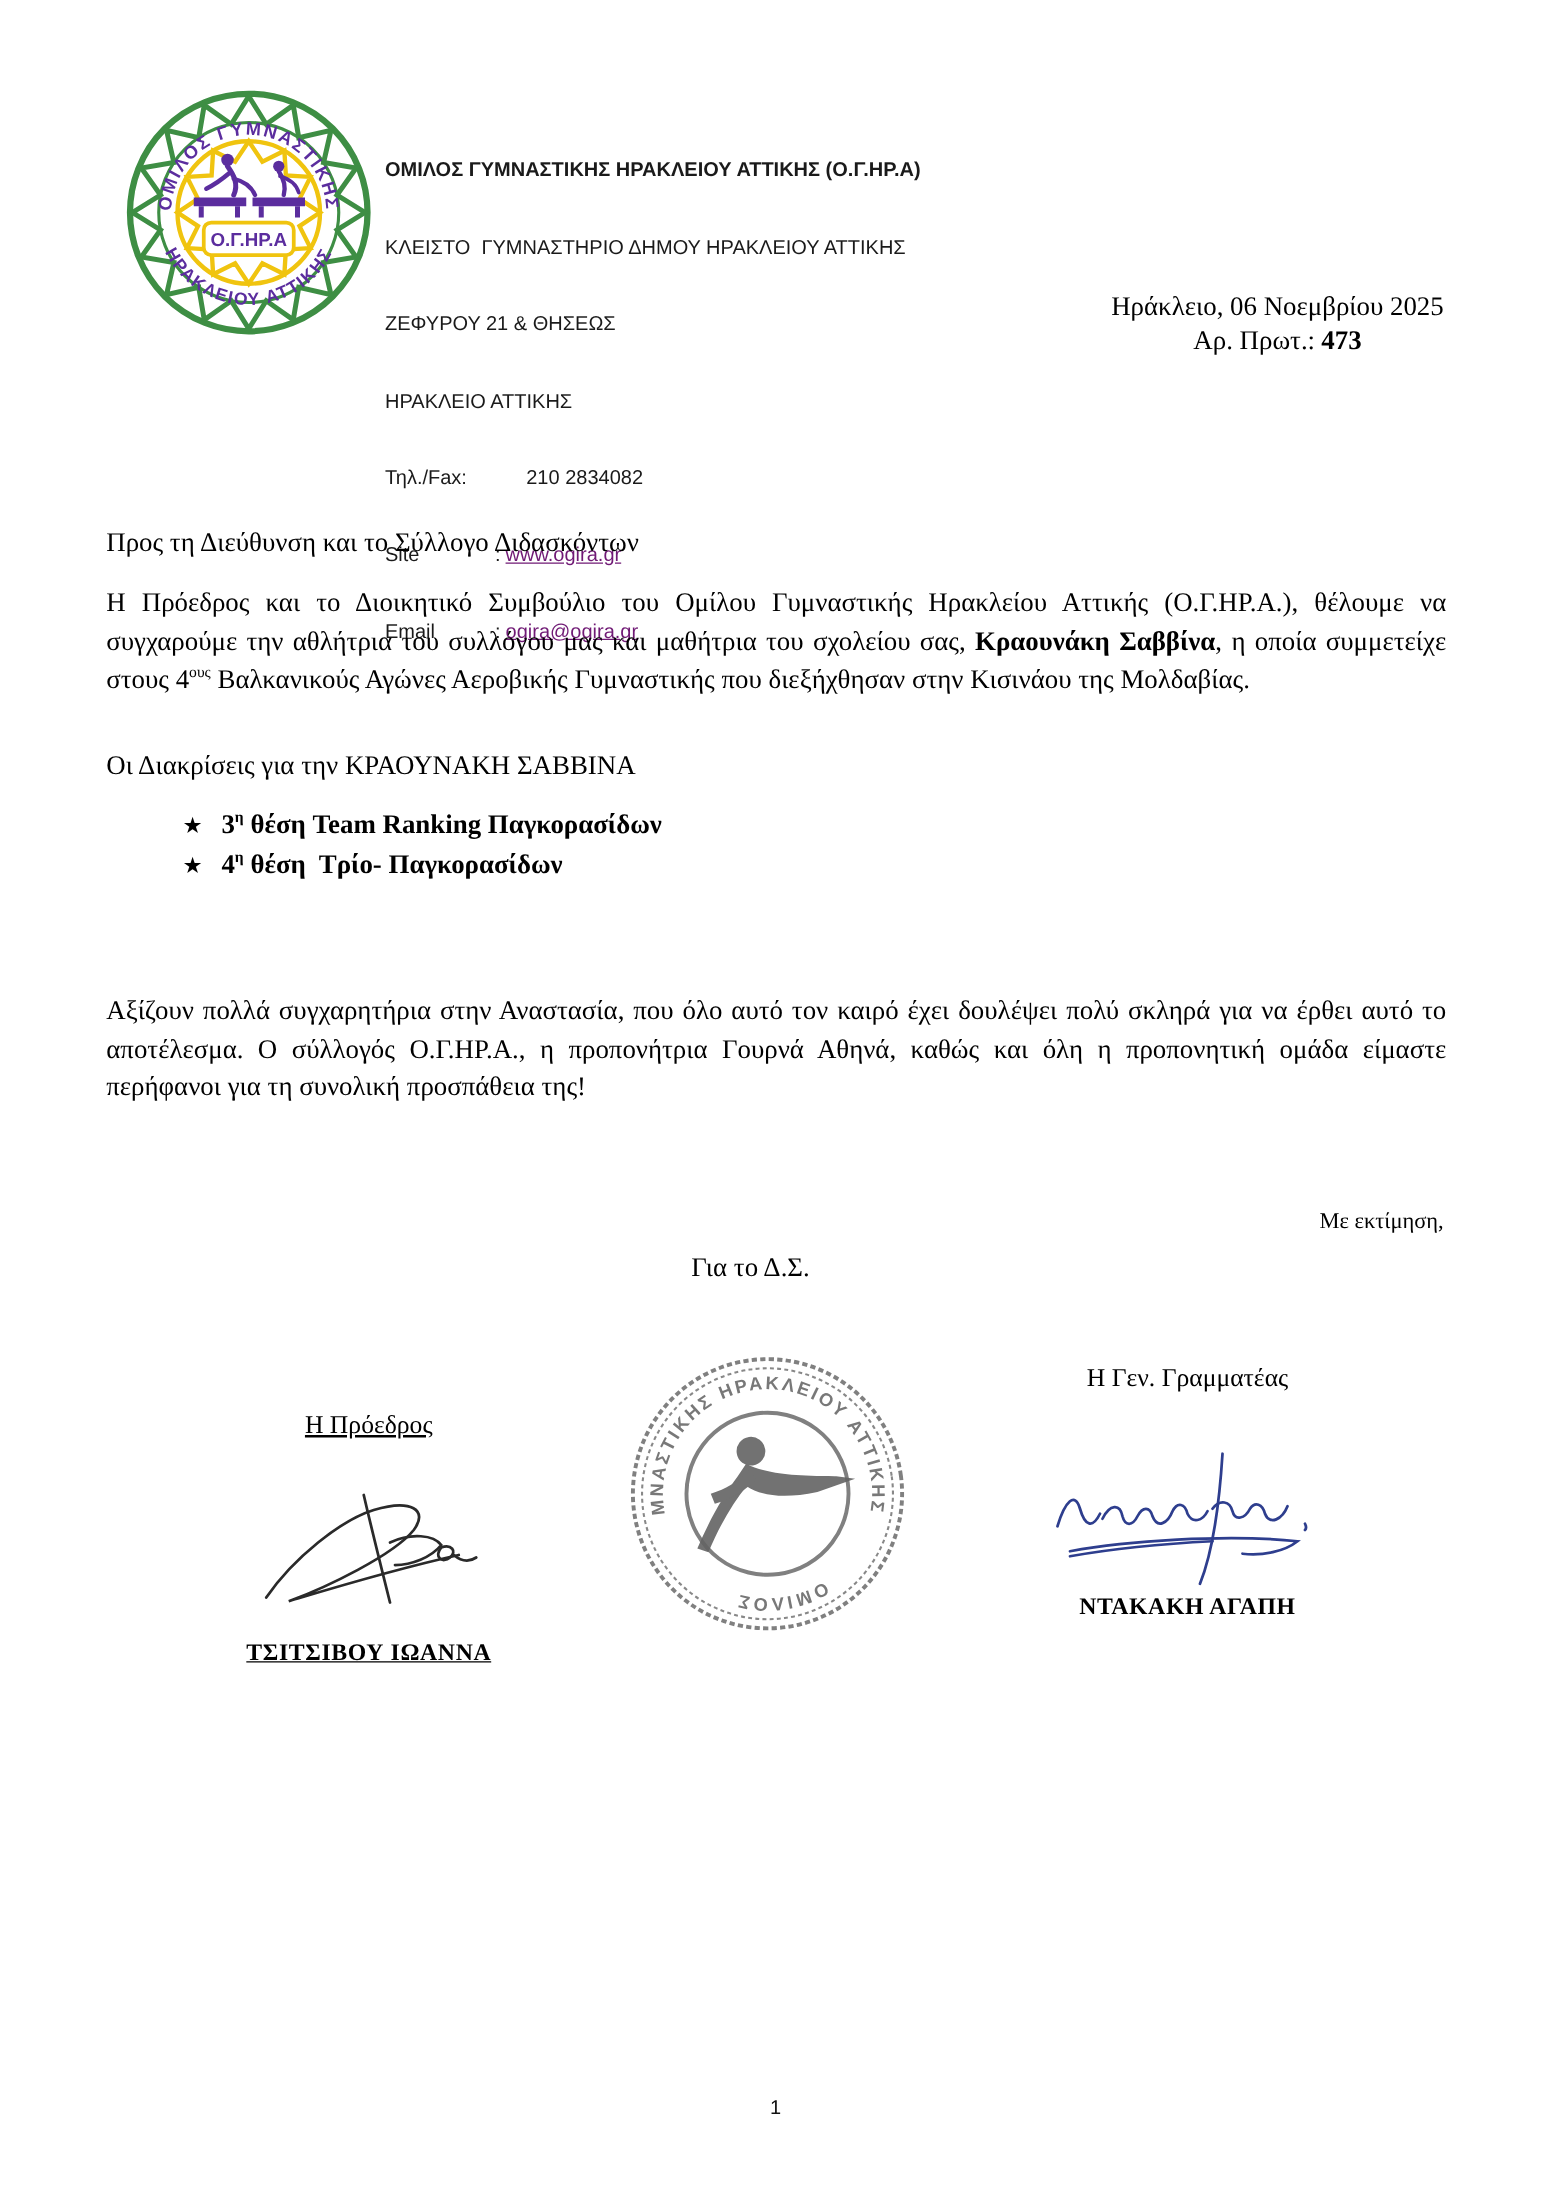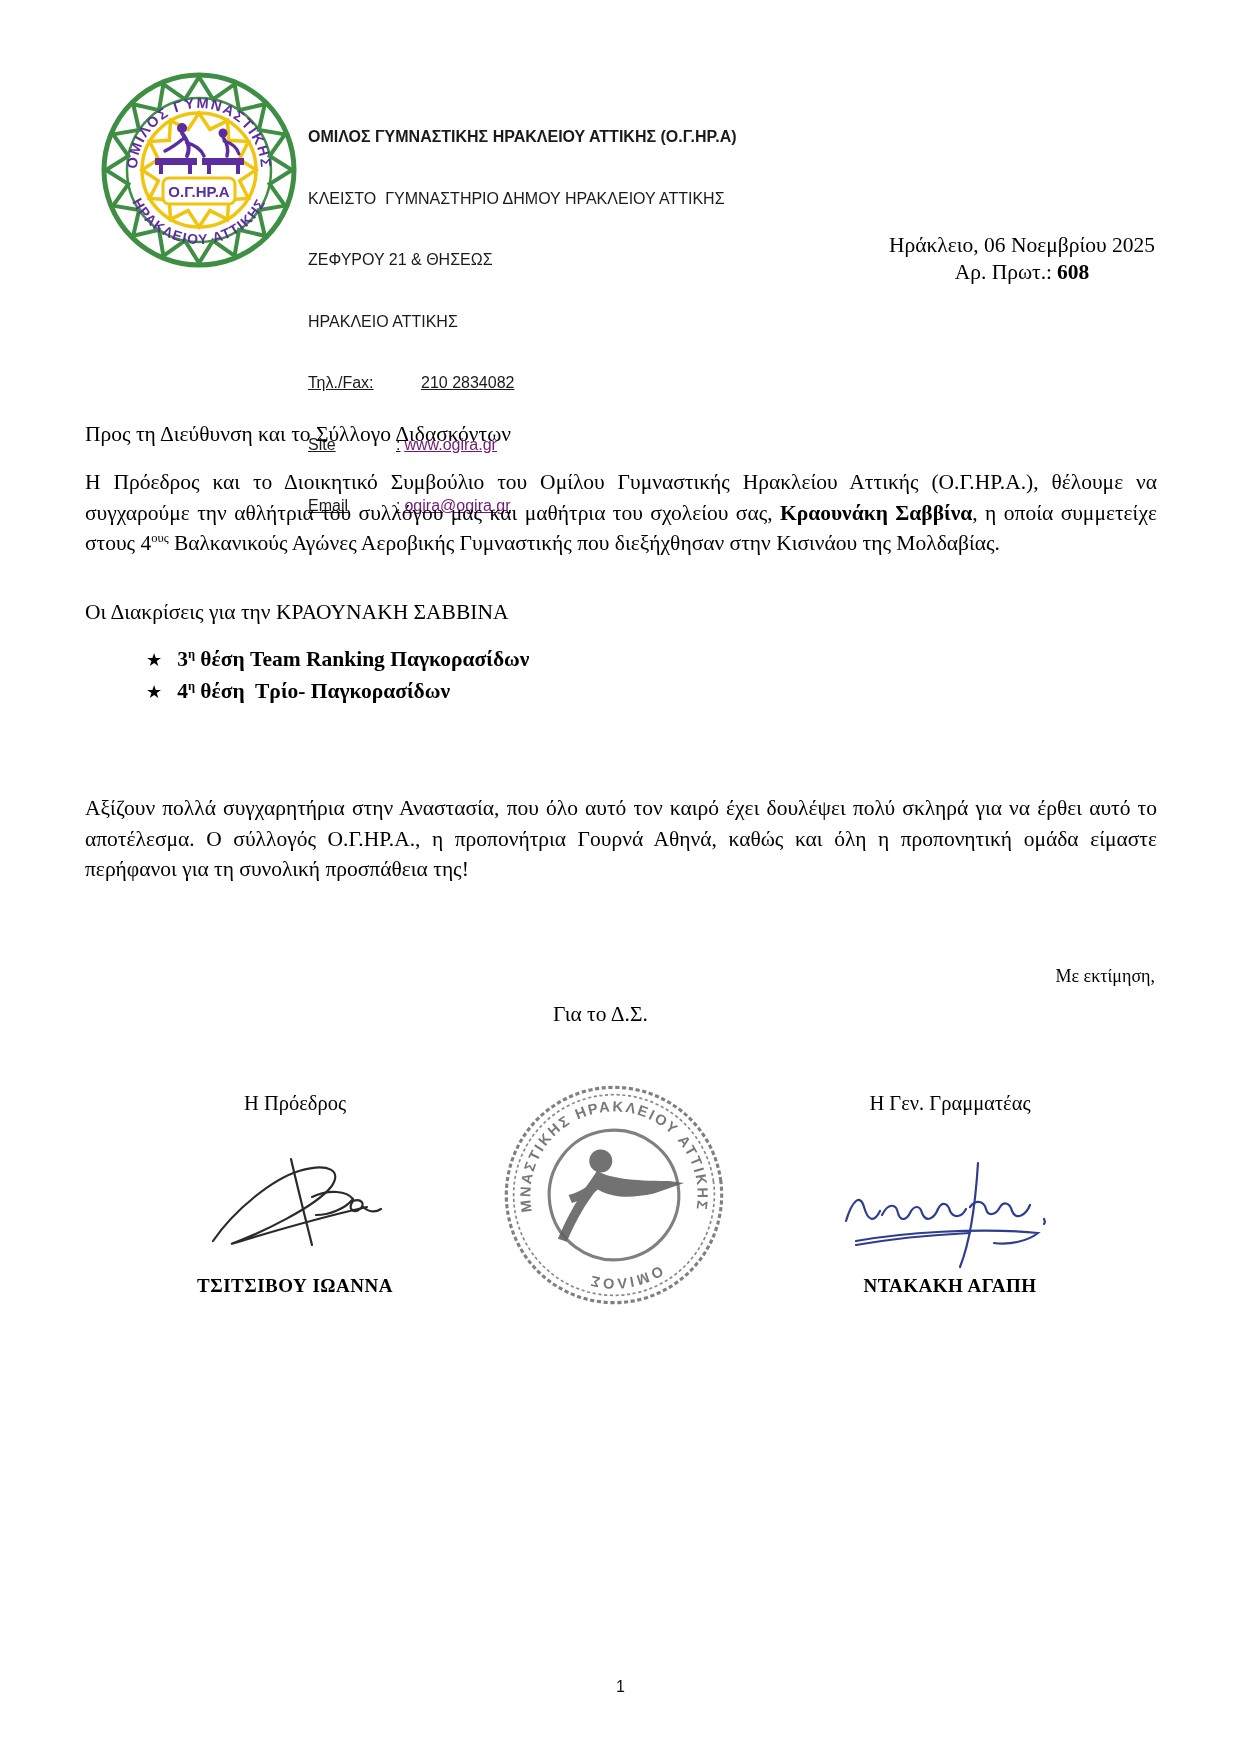--- a/index.html
+++ b/index.html
@@ -14,21 +14,21 @@
   }
   
   .logo{position:absolute;left:98px;top:70px;width:202px;height:200px;}
   .org-info{
     position:absolute;left:308px;top:86px;
     font-family:"Liberation Sans", sans-serif;
     font-size:16px;line-height:20.5px;color:#1a1a1a;
     white-space:pre-wrap;
   }
   .org-name{font-weight:bold;font-size:16px;}
-  .contact-row{display:flex;align-items:baseline;text-decoration:underline;}
+  .contact-row{display:flex;align-items:baseline;}
   .contact-lbl{display:inline-block;width:88px;}
   .phone-val{margin-left:25px;}
   .colon{margin-right:4px;}
   a.link{color:#701a75;text-decoration:underline;cursor:pointer;}
   
   .date-block{
     position:absolute;right:86px;top:232px;
     text-align:center;font-size:21.5px;line-height:27px;
   }
   .date-block b{margin-left:5px;}
@@ -44,21 +44,21 @@
   sup{font-size:0.58em;line-height:0;}
   .distinctions{position:absolute;left:85px;top:600px;font-size:21.5px;}
   .bullets{position:absolute;left:85px;top:644px;margin:0;padding:0;list-style:none;}
   .bullets li{display:flex;align-items:baseline;line-height:31px;}
   .star{margin-left:61px;margin-right:15px;font-size:18px;}
   .bullet-text{font-weight:bold;font-size:21.5px;white-space:pre-wrap;}
   
   .closing{position:absolute;right:86px;top:950px;font-size:18px;margin-top:16px;}
   .for-board{position:absolute;left:553px;top:1002px;font-size:21.5px;}
   .sig-col{position:absolute;width:290px;text-align:center;}
-  .sig-col.left{left:150px;top:1092px;}
+  .sig-col.left{left:150px;top:1129px;text-decoration:underline;}
   .sig-col.right{left:805px;top:1092px;}
   .sig-title{font-size:20.5px;}
   .sig-draw{margin-top:30px;height:130px;}
   .sig-name{font-size:19px;font-weight:bold;letter-spacing:0.5px;}
   .stamp{position:absolute;left:496px;top:1080px;width:236px;height:230px;}
   .page-number{
     position:absolute;left:0;top:1678px;width:100%;text-align:center;
     font-family:"Liberation Sans", sans-serif;font-size:16px;color:#111;
   }
 </style>
@@ -132,21 +132,21 @@
     <div class="contact-row">
       <span class="contact-lbl">Email</span>
       <span class="colon">:</span>
       <a class="link">ogira@ogira.gr</a>
     </div>
   </div>
 
   <div class="date-block">
     <div>Ηράκλειο, 06 Νοεμβρίου 2025</div>
     <div>
-      <span>Αρ. Πρωτ.:</span><b>608</b>
+      <span>Αρ. Πρωτ.:</span><b>473</b>
     </div>
   </div>
 
   <div class="recipient">Προς τη Διεύθυνση και το Σύλλογο Διδασκόντων</div>
 
   <p class="para p1"><span>Η Πρόεδρος και το Διοικητικό Συμβούλιο του Ομίλου Γυμναστικής Ηρακλείου Αττικής (Ο.Γ.ΗΡ.Α.), θέλουμε να συγχαρούμε την αθλήτρια του συλλόγου μας και μαθήτρια του σχολείου σας, </span><b>Κραουνάκη Σαββίνα</b><span>, η οποία συμμετείχε στους 4</span><sup>ους</sup><span> Βαλκανικούς Αγώνες Αεροβικής Γυμναστικής που διεξήχθησαν στην Κισινάου της Μολδαβίας.</span></p>
 
   <div class="distinctions">Οι Διακρίσεις για την ΚΡΑΟΥΝΑΚΗ ΣΑΒΒΙΝΑ</div>
 
   <ul class="bullets">

